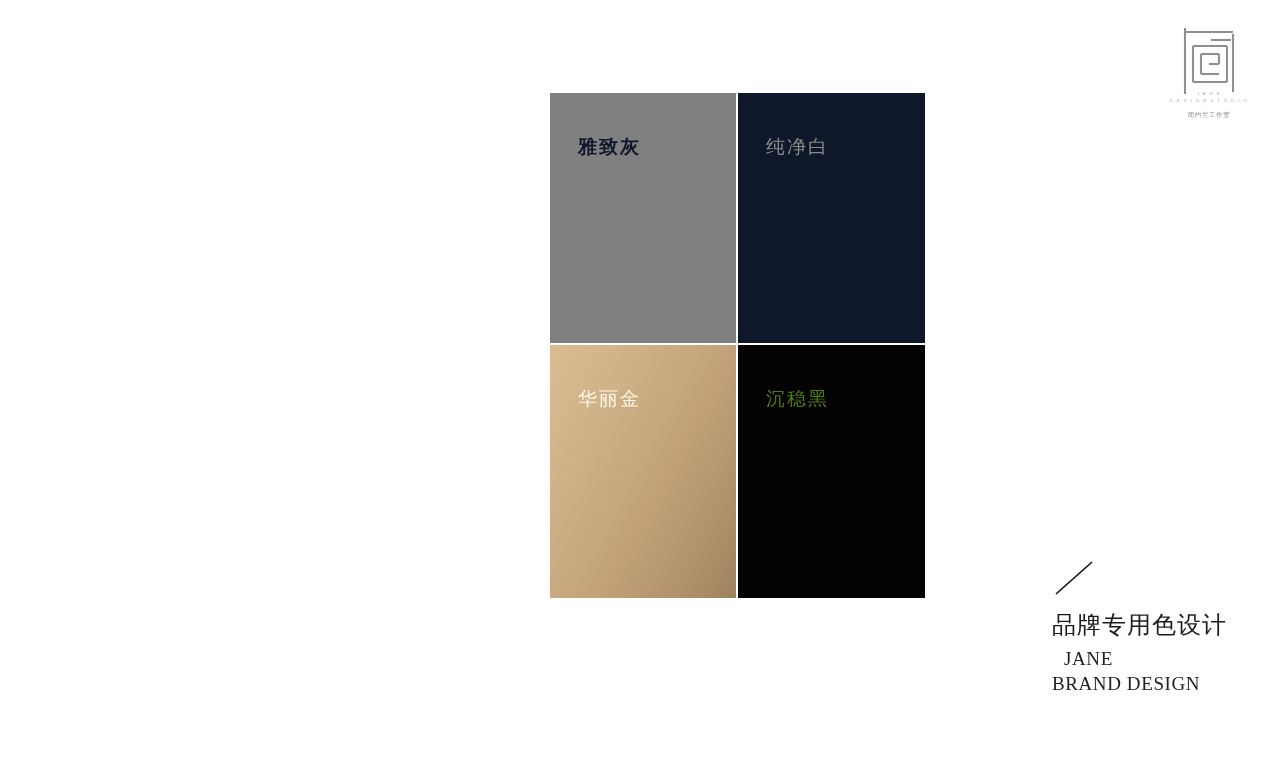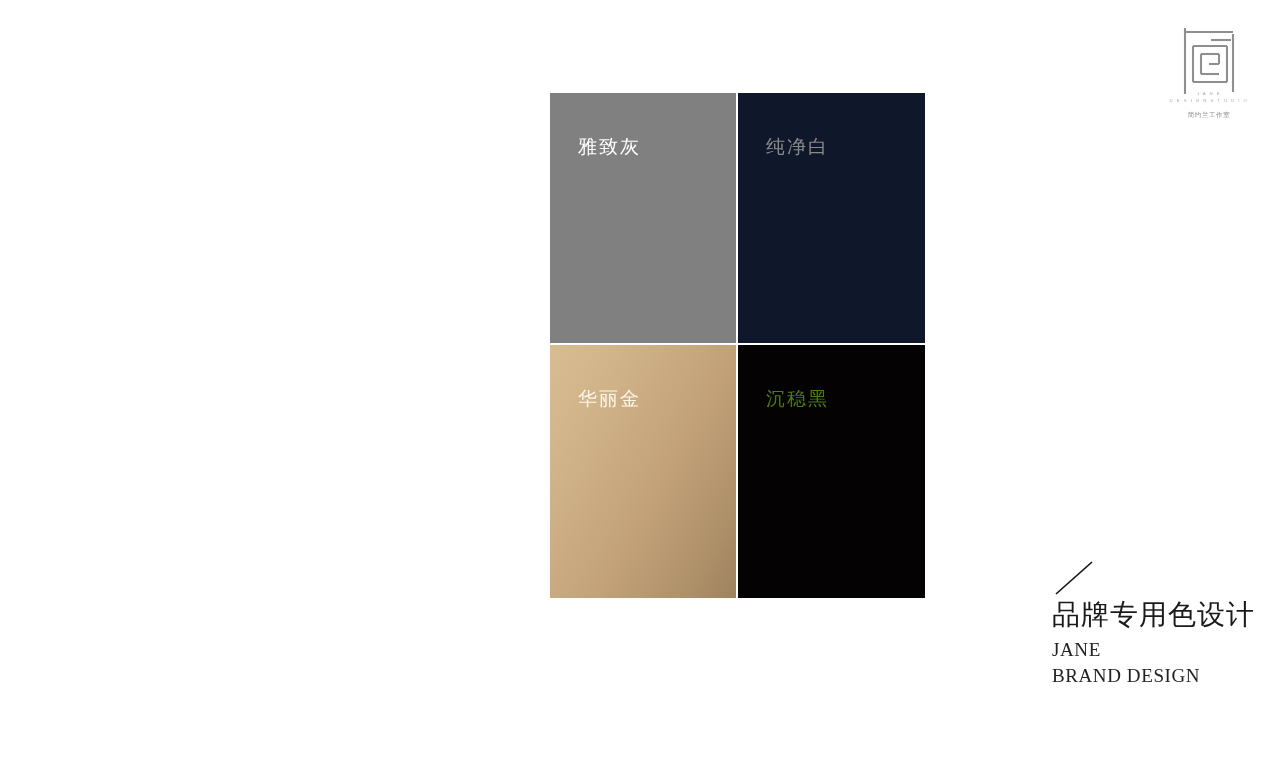--- a/index.html
+++ b/index.html
@@ -88,21 +88,21 @@
   }
   .sw-primary .swatch-label { color: #e8eeef; left: 42px; top: 48px; }
 
   .sw-gray {
     left: 466px;
     top: 0px;
     width: 186px;
     height: 250px;
     background: #808080;
   }
-  .sw-gray .swatch-label { color: #ffffff; }
+  .sw-gray .swatch-label { color: #0f172a; font-weight: bold; }
 
   .sw-white {
     left: 654px;
     top: 0px;
     width: 187px;
     height: 250px;
     background: #0f172a;
   }
   .sw-white .swatch-label { color: #8a8a8a; }
 
@@ -137,38 +137,38 @@
     width: 220px;
   }
   .caption-slash {
     position: relative;
     width: 46px;
     height: 36px;
     margin-left: 2px;
   }
   .caption-slash svg { display: block; }
   .caption-title {
-    margin-top: 3px;
+    margin-top: 16px;
     font-family: "Liberation Serif", "DejaVu Serif", serif;
-    font-size: 28px;
+    font-size: 24px;
     letter-spacing: 1px;
     color: #1a1a1a;
     line-height: 1.15;
     white-space: nowrap;
   }
   .caption-sub1,
   .caption-sub2 {
     font-family: "Liberation Serif", "DejaVu Serif", serif;
     font-size: 19px;
     letter-spacing: 0.6px;
     color: #222222;
     line-height: 1.35;
     white-space: nowrap;
   }
-  .caption-sub1 { margin-top: 6px; }
+  .caption-sub1 { margin-top: 6px; margin-left: 12px; }
 </style>
 </head>
 <body>
 
 <div class="logo-block">
   <div class="logo-mark">
     <svg width="64" height="72" viewBox="0 0 64 72" xmlns="http://www.w3.org/2000/svg">
       <g fill="none" stroke="#8f8f8f" stroke-width="2.1">
         <path d="M8 4 V70"></path>
         <path d="M56 10 V68"></path>

